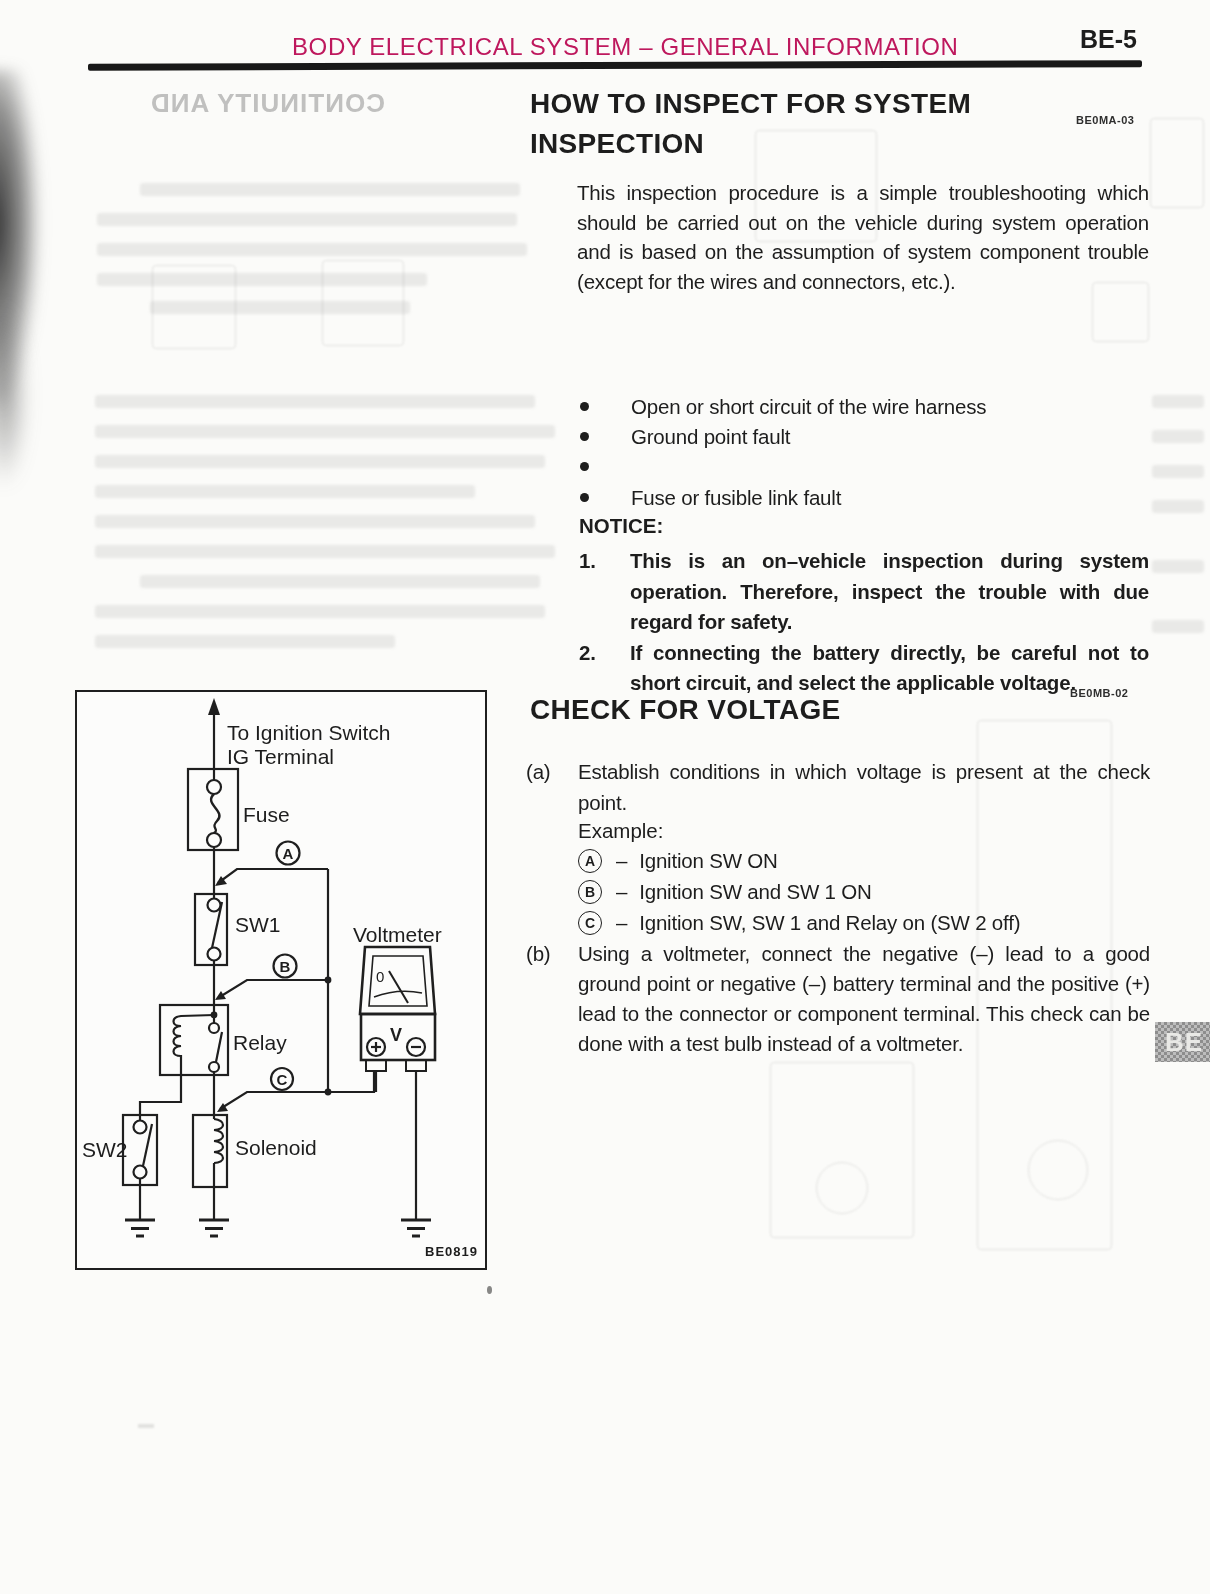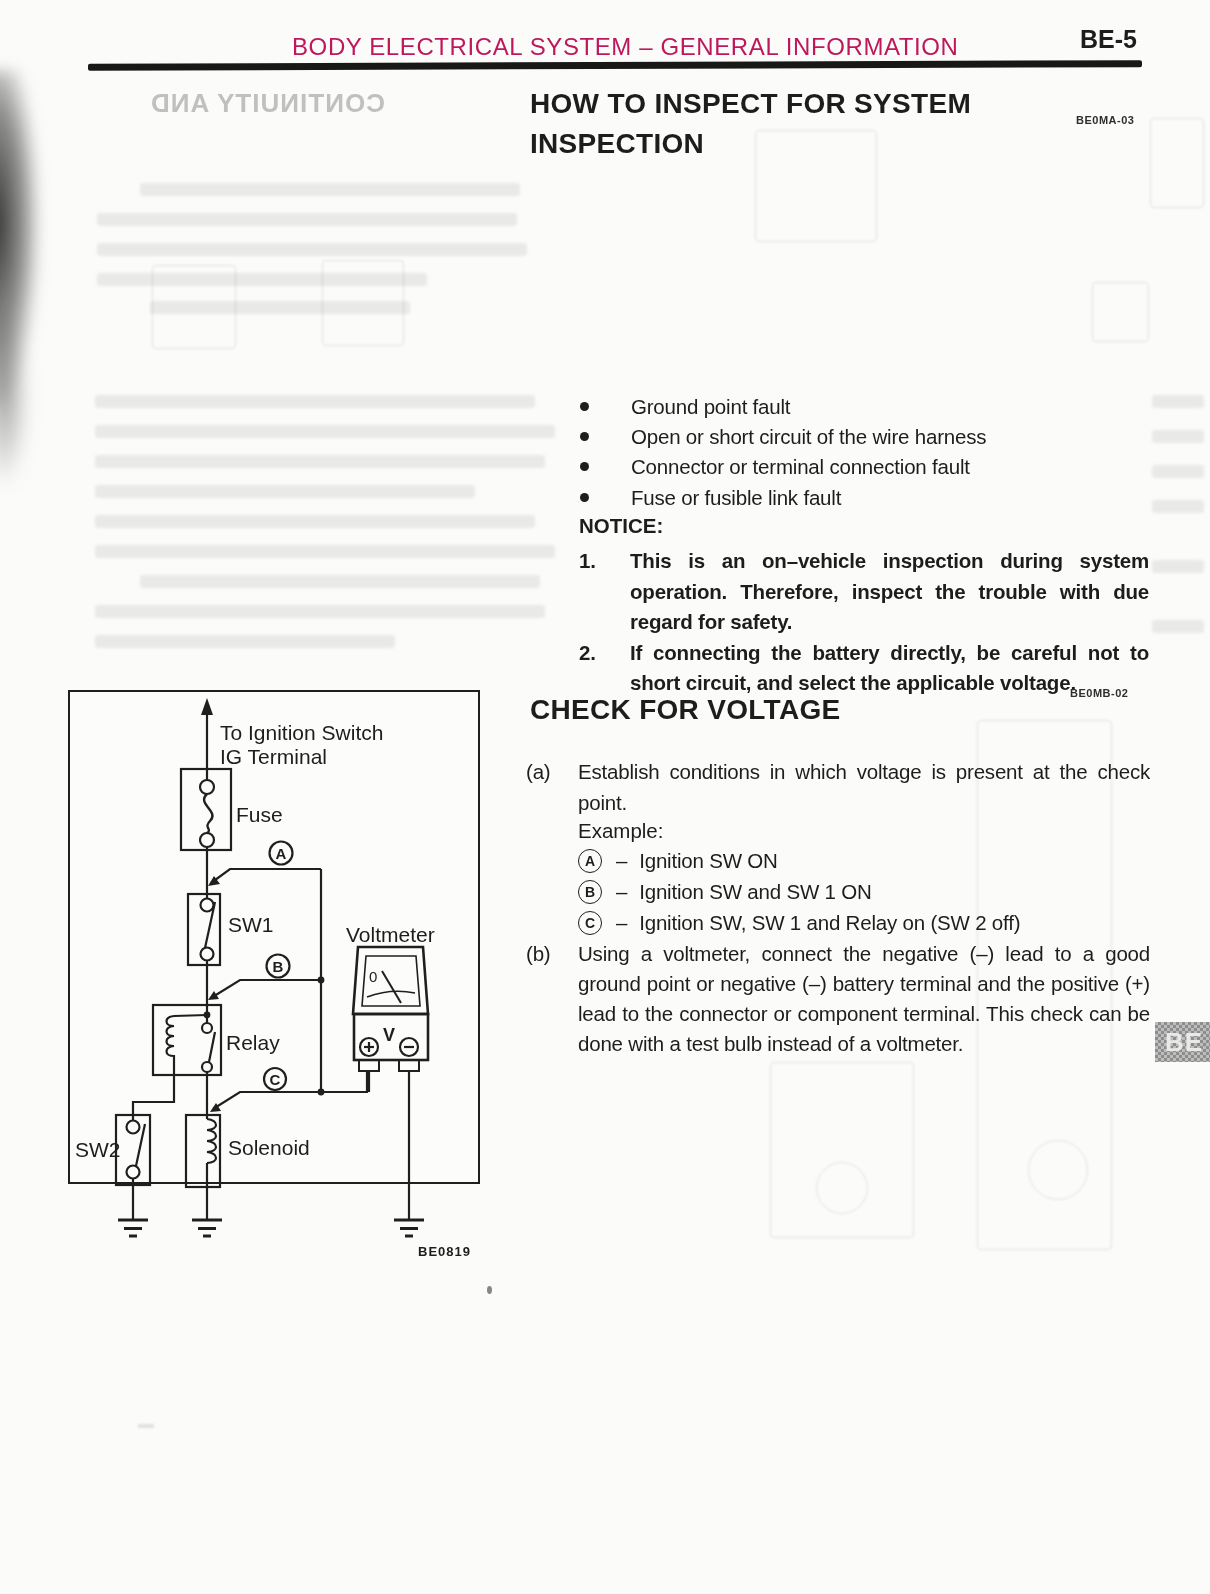--- a/index.html
+++ b/index.html
@@ -33,21 +33,21 @@
   .item .lbl{position:absolute;left:0;top:0;}
   .item .txt{display:block;padding-left:52px;text-align:justify;}
   .item-a{left:526px;top:757px;line-height:30.5px;}
   .item-b{left:526px;top:939px;line-height:30px;}
   .example-label{left:578px;top:819px;font-size:20.5px;}
   .examples{left:578px;top:845px;}
   .ex-row{display:flex;align-items:center;height:31.3px;font-size:20.5px;letter-spacing:-.2px;}
   .clet{display:inline-flex;align-items:center;justify-content:center;width:22px;height:22px;border:1.8px solid #1d1d1d;border-radius:50%;font-size:14px;font-weight:700;flex:0 0 auto;}
   .ex-dash{margin:0 12px 0 14px;}
   
-  .figure{left:68px;top:690px;width:412px;height:494px;border:2.5px solid #1f1f1f;box-sizing:border-box;background:rgba(255,255,255,.35);}
+  .figure{left:75px;top:690px;width:412px;height:580px;border:2.5px solid #1f1f1f;box-sizing:border-box;background:rgba(255,255,255,.35);}
   .figure svg{position:absolute;left:0;top:0;}
   
   .side-tab{left:1155px;top:1022px;width:55px;height:40px;
     background-image:
       linear-gradient(45deg,#8d8d8d 25%,transparent 25%,transparent 75%,#8d8d8d 75%),
       linear-gradient(45deg,#8d8d8d 25%,#bdbdbd 25%,#bdbdbd 75%,#8d8d8d 75%);
     background-size:6px 6px;background-position:0 0,3px 3px;
     color:#e9e9e6;font-size:26px;font-weight:700;letter-spacing:1px;
     line-height:40px;padding-left:10px;box-sizing:border-box;}
   
@@ -105,34 +105,34 @@
 <div class="abs page-num">BE-5</div>
 <div class="abs hdr-rule"></div>
 
 <div class="abs code code1">BE0MA-03</div>
 <div class="abs h1">
   <div>HOW TO INSPECT FOR SYSTEM</div>
   <div>INSPECTION</div>
 </div>
 
 <div class="abs intro bodytxt">
+  <p>This inspection procedure is a simple troubleshooting which should be carried out on the vehicle during system operation and is based on the assumption of system component trouble (except for the wires and connectors, etc.).</p>
 </div>
 
 <div class="abs bullets">
   <div class="bullet-row">
     <span class="bdot"></span>
+    <span>Open or short circuit of the wire harness</span>
+  </div>
+  <div class="bullet-row">
+    <span class="bdot"></span>
     <span>Ground point fault</span>
   </div>
   <div class="bullet-row">
     <span class="bdot"></span>
-    <span>Open or short circuit of the wire harness</span>
-  </div>
-  <div class="bullet-row">
-    <span class="bdot"></span>
-    <span>Connector or terminal connection fault</span>
   </div>
   <div class="bullet-row">
     <span class="bdot"></span>
     <span>Fuse or fusible link fault</span>
   </div>
 </div>
 
 <div class="abs notice-label">NOTICE:</div>
 <div class="abs notice-list">
   <div class="notice-item">

